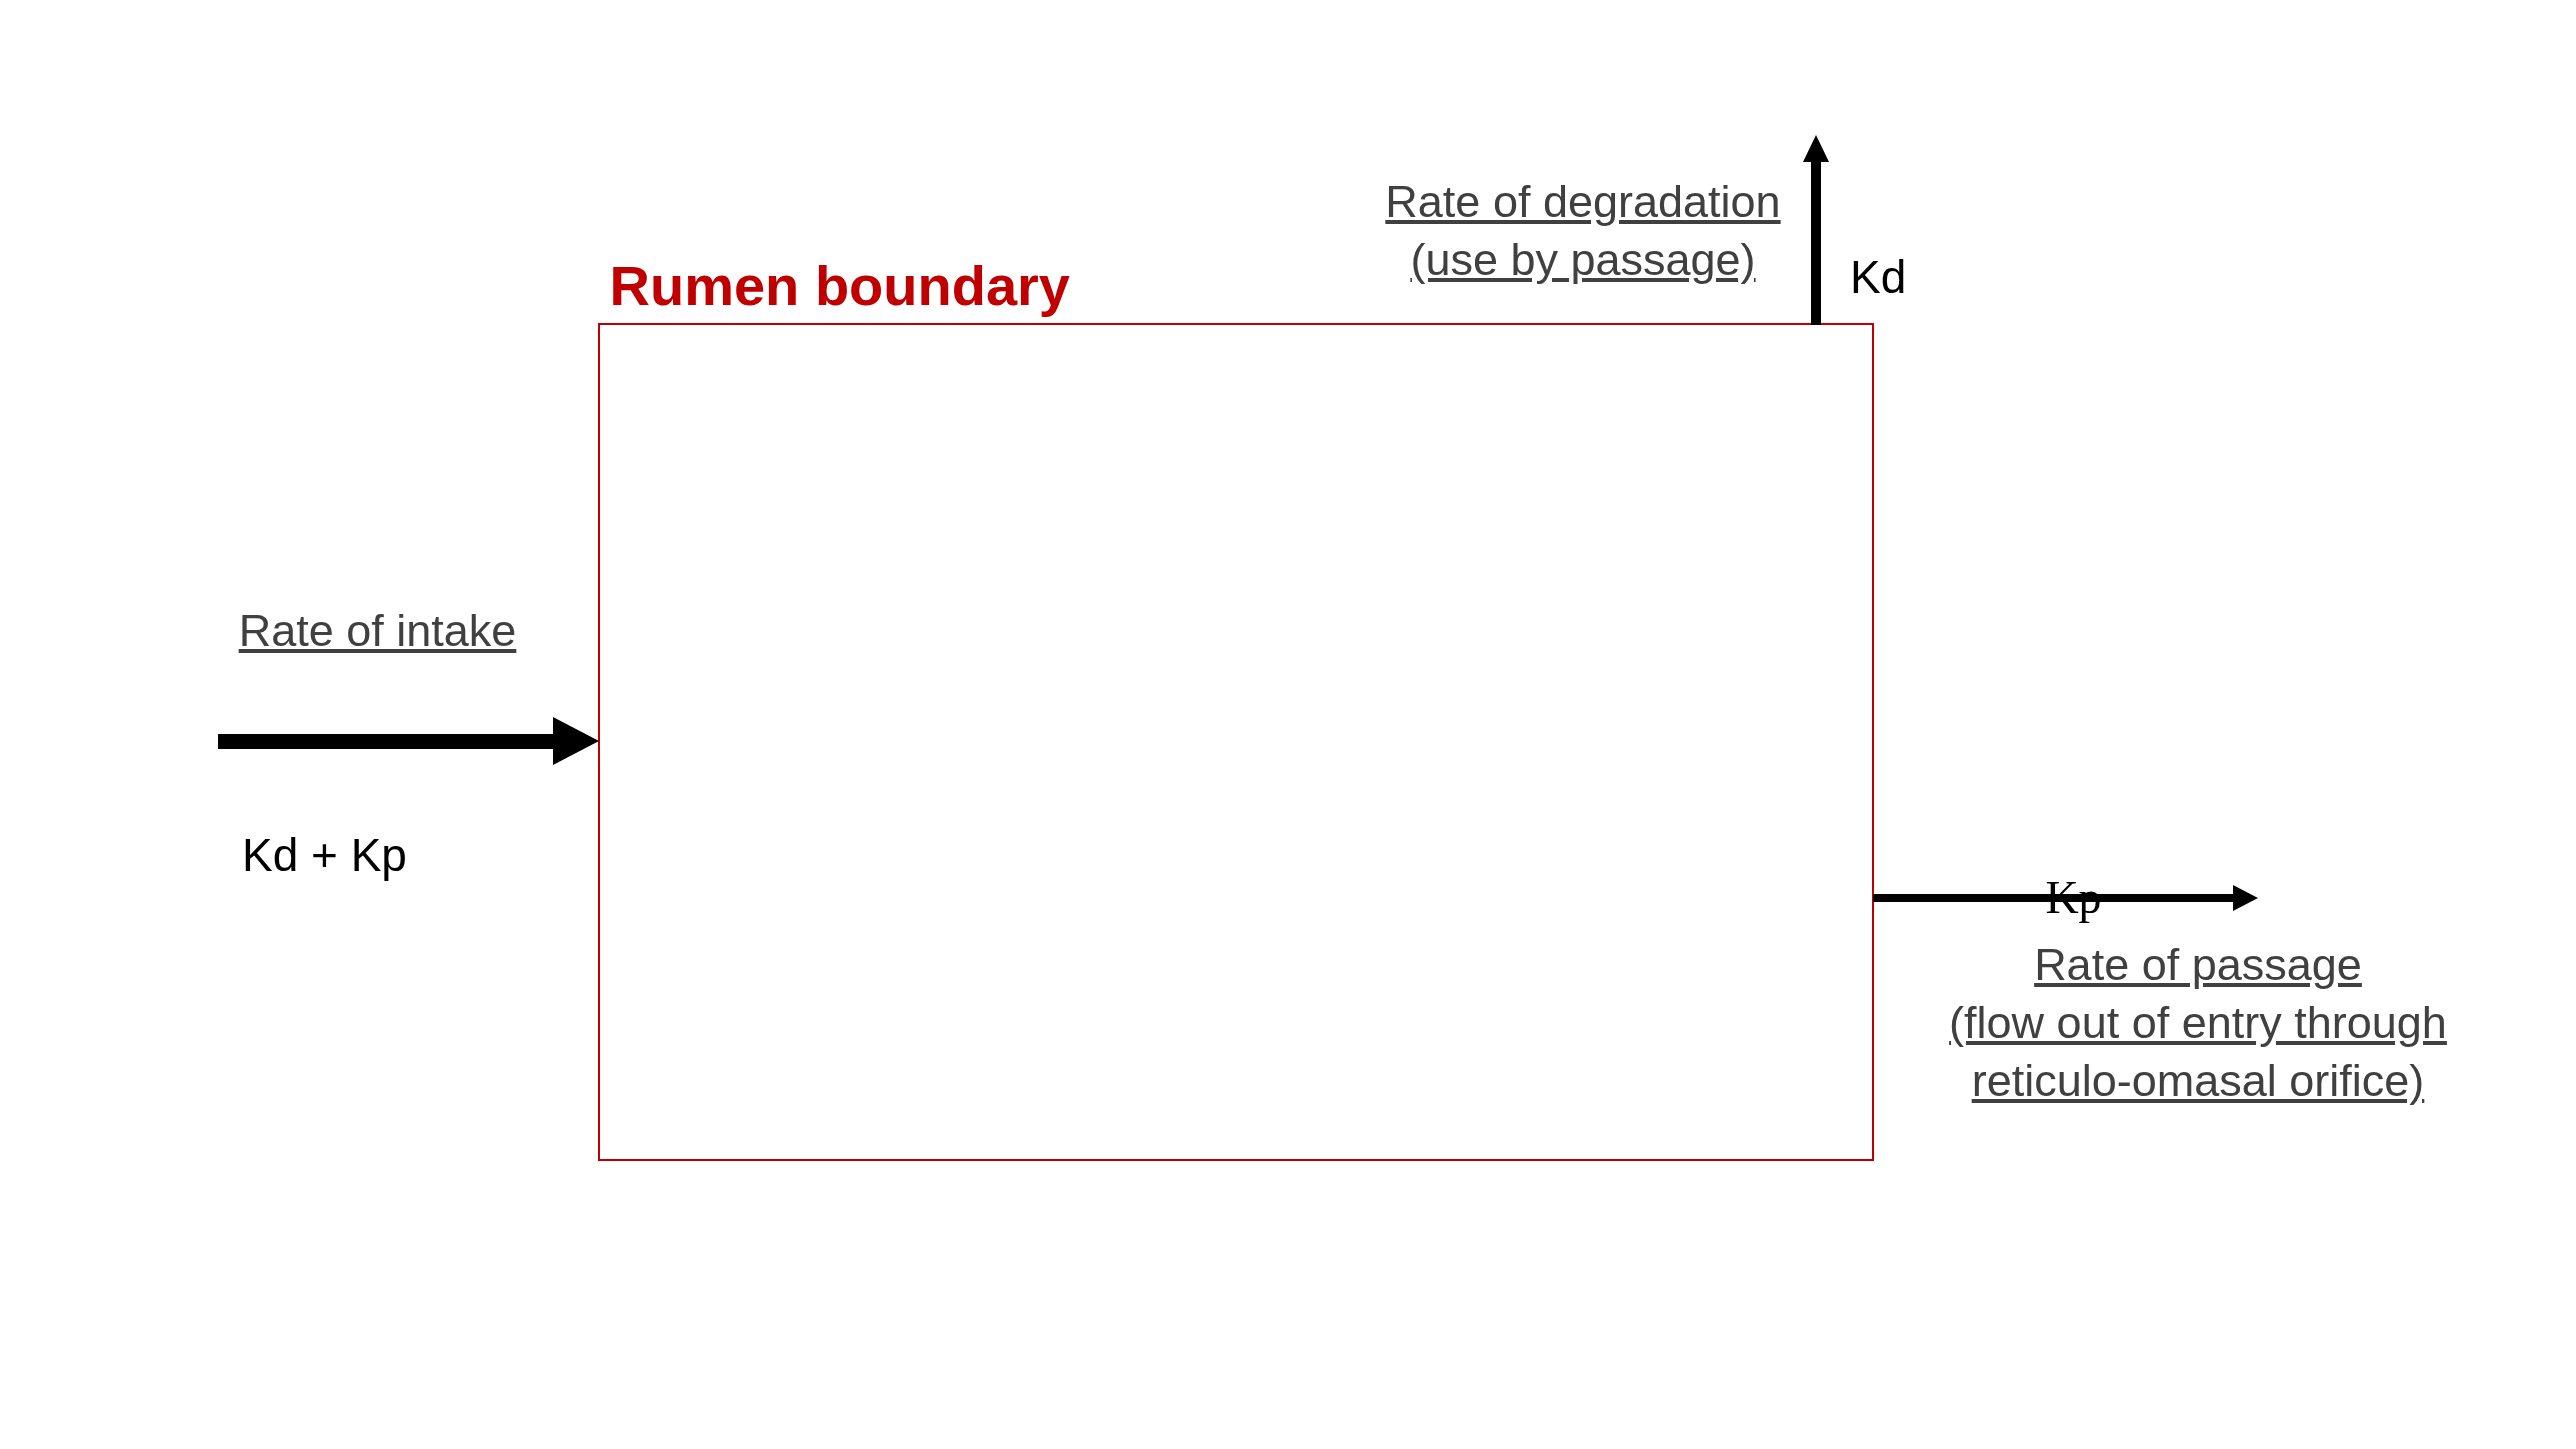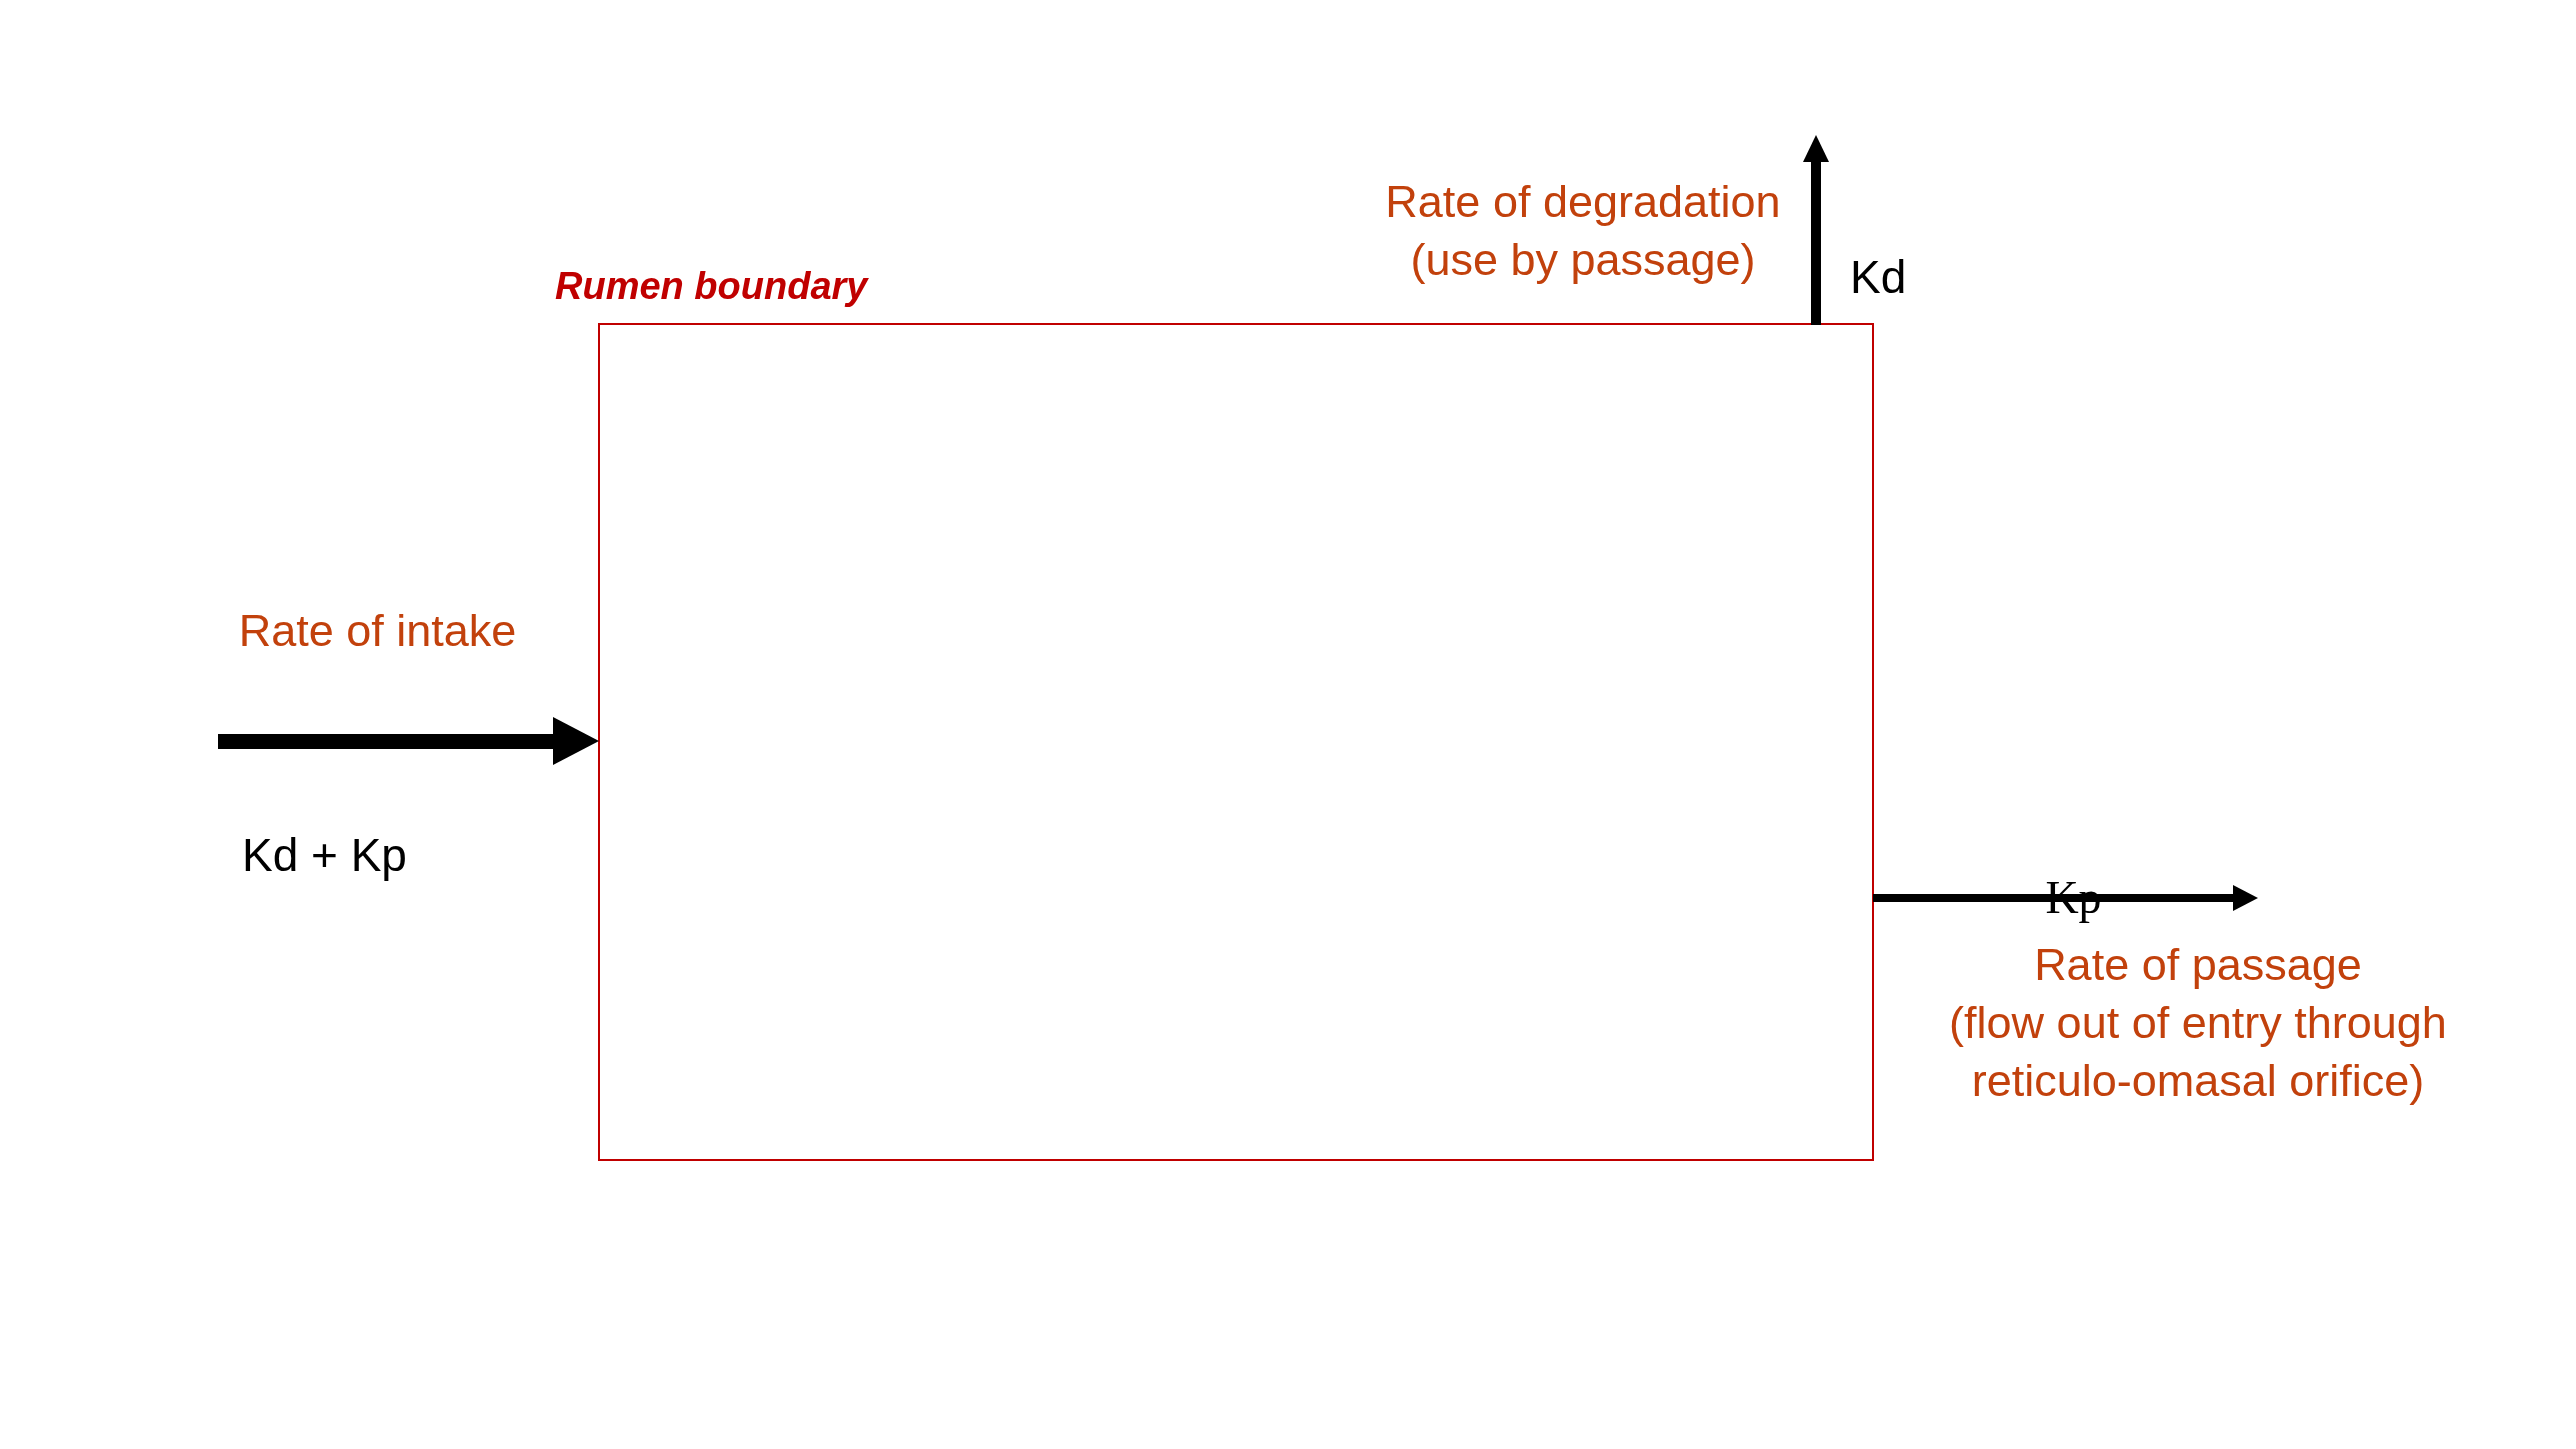--- a/index.html
+++ b/index.html
@@ -25,35 +25,35 @@
     width: 1276px;
     height: 838px;
     border: 2.6px solid #c00000;
     box-sizing: border-box;
     background: transparent;
   }
   .rumen-box-label {
     left: 555px;
     top: 257px;
     width: 515px;
-    text-align: left;
-    font-size: 38px;
+    text-align: right;
+    font-size: 56px;
     line-height: 58px;
     font-weight: 700;
     color: #c00000;
     white-space: nowrap;
-    font-style: italic;
   }
 
   
   .flow-text {
     font-size: 45px;
     line-height: 58px;
     text-align: center;
-    color: #c2410c;
+    color: #404040;
+    text-decoration: underline;
   }
   .rate-constant {
     font-size: 46px;
     line-height: 58px;
     color: #000000;
     white-space: nowrap;
     margin-top: 44px;
   }
 
   .degradation-text { left: 1293px; top: 173px;  width: 580px; }

